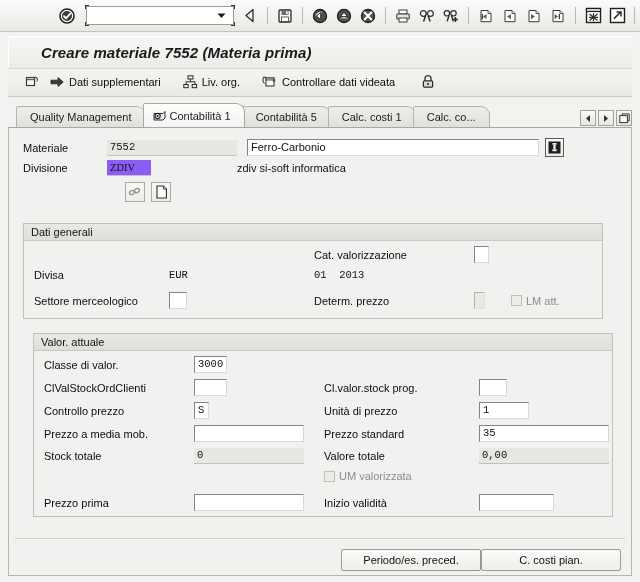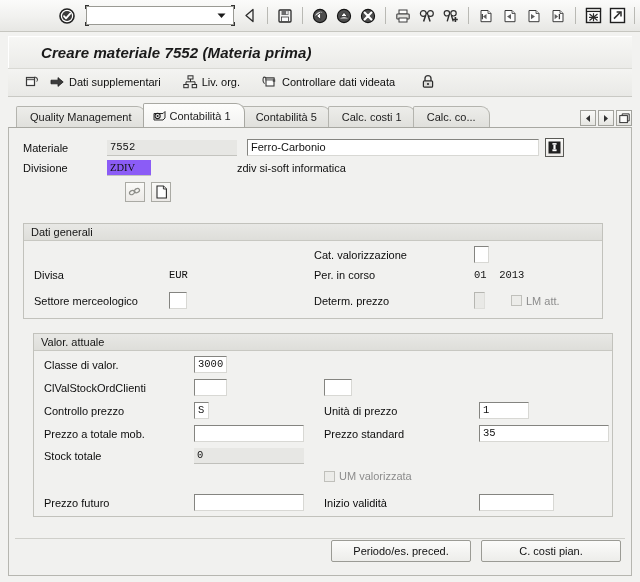--- a/index.html
+++ b/index.html
@@ -238,24 +238,24 @@
     border: 1px solid #a9a9a4;
     background: #efefec;
     display: inline-block;
     margin-right: 4px;
     flex: 0 0 auto;
   }
 
   
   .btnbar {
     position: absolute;
-    left: 0; right: 0; bottom: 13px;
+    left: 0; right: 0; bottom: 4px;
     display: flex; justify-content: flex-end;
     padding-right: 10px;
-    gap: 10px;
+    gap: 0;
     text-align: center;
   }
   .pbtn {
     min-width: 140px;
     height: 22px;
     background: linear-gradient(to bottom, #fbfbfa 0%, #ededea 100%);
     border: 1px solid #9b9b95;
     border-radius: 2px;
     display: flex; align-items: center; justify-content: center;
     font-size: 11px;
@@ -574,21 +574,20 @@
       <div class="row" style="left:10px; top:45px;">
         <span class="lbl" style="width:135px;">Divisa</span>
         <span class="val mono">EUR</span>
       </div>
 
       <div class="row" style="left:290px; top:22px;">
         <span class="lbl" style="width:160px;">Cat. valorizzazione</span>
         <span class="inp mono" style="width:15px;"></span>
       </div>
       <div class="row" style="left:290px; top:45px;">
-        <span class="lbl" style="width:160px;">Per. in corso</span>
         <span class="val mono" style="white-space:pre;">01  2013</span>
       </div>
 
       <div class="row" style="left:10px; top:68px;">
         <span class="lbl" style="width:135px;">Settore merceologico</span>
         <span class="inp mono" style="width:18px;"></span>
       </div>
       <div class="row" style="left:290px; top:68px;">
         <span class="lbl" style="width:160px;">Determ. prezzo</span>
         <span class="inp mono dis" style="width:11px;"></span>
@@ -603,54 +602,59 @@
       <div class="row" style="left:10px; top:22px;">
         <span class="lbl" style="width:150px;">Classe di valor.</span>
         <span class="inp mono" style="width:33px;">3000</span>
       </div>
 
       <div class="row" style="left:10px; top:45px;">
         <span class="lbl" style="width:150px;">ClValStockOrdClienti</span>
         <span class="inp mono" style="width:33px;"></span>
       </div>
       <div class="row" style="left:290px; top:45px;">
+        <span class="lbl" style="width:155px;">Cl.valor.stock prog.</span>
         <span class="inp mono" style="width:28px;"></span>
       </div>
 
       <div class="row" style="left:10px; top:68px;">
         <span class="lbl" style="width:150px;">Controllo prezzo</span>
         <span class="inp mono" style="width:15px;">S</span>
       </div>
       <div class="row" style="left:290px; top:68px;">
         <span class="lbl" style="width:155px;">Unità di prezzo</span>
         <span class="inp mono" style="width:50px;">1</span>
       </div>
 
       <div class="row" style="left:10px; top:91px;">
-        <span class="lbl" style="width:150px;">Prezzo a totale mob.</span>
+        <span class="lbl" style="width:150px;">Prezzo a media mob.</span>
         <span class="inp mono" style="width:110px;"></span>
       </div>
       <div class="row" style="left:290px; top:91px;">
         <span class="lbl" style="width:155px;">Prezzo standard</span>
         <span class="inp mono" style="width:130px;">35</span>
       </div>
 
       <div class="row" style="left:10px; top:114px;">
         <span class="lbl" style="width:150px;">Stock totale</span>
         <span class="inp mono ro" style="width:110px;">0</span>
+      </div>
+      <div class="row" style="left:290px; top:114px;">
+        <span class="lbl" style="width:155px;">Valore totale</span>
+        <span class="inp mono ro" style="width:130px;">0,00</span>
       </div>
 
       <div class="row" style="left:290px; top:136px;">
         <span class="lbl" style="width:0px;"></span>
         <span class="cb" style="border-color:#c0c0bb; background:#ececE9;"></span>
         <span class="lbl dis">UM valorizzata</span>
       </div>
 
       <div class="row" style="left:10px; top:160px;">
-        <span class="lbl" style="width:150px;">Prezzo futuro</span>
+        <span class="lbl" style="width:150px;">Prezzo prima</span>
         <span class="inp mono" style="width:110px;"></span>
       </div>
       <div class="row" style="left:290px; top:160px;">
         <span class="lbl" style="width:155px;">Inizio validità</span>
         <span class="inp mono" style="width:75px;"></span>
       </div>
     </div>
 
     <div class="sep-line" style="bottom:36px; left:6px; right:6px;"></div>
     <div class="btnbar">

